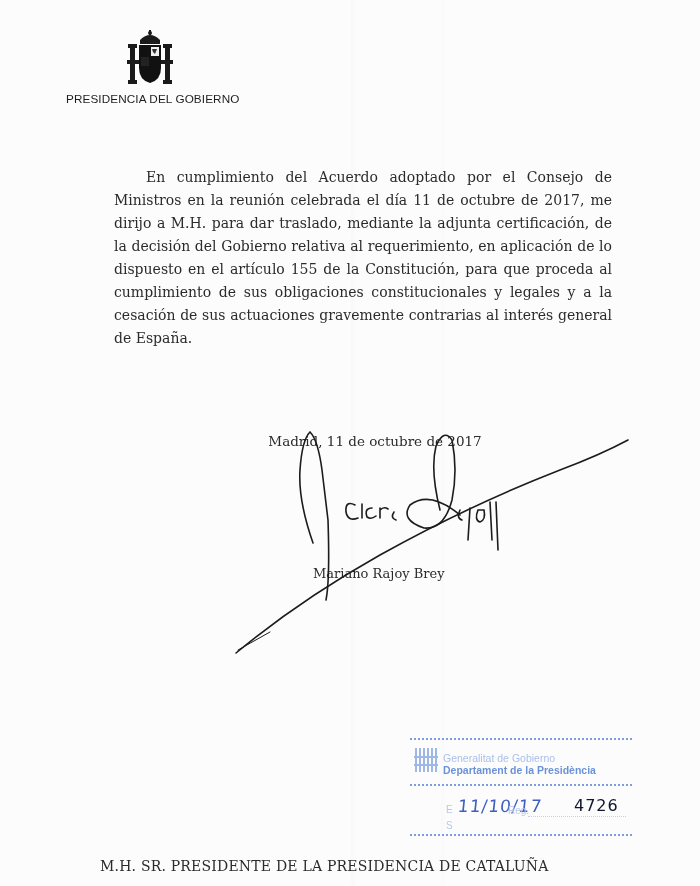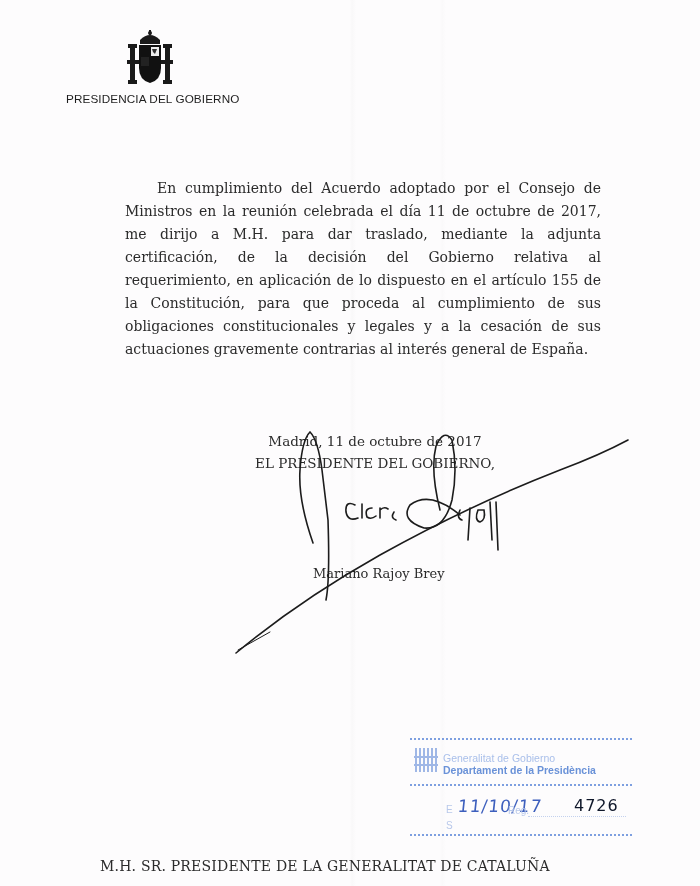--- a/index.html
+++ b/index.html
@@ -22,21 +22,21 @@
       position: absolute; left: 66px; top: 93px;
       font-family: "Liberation Sans", "DejaVu Sans", sans-serif;
       font-size: 11.5px; letter-spacing: 0.1px; color: #1e1e1e;
       transform: scaleX(1.02); transform-origin: left;
     }
     .body-text {
       position: absolute; left: 110px; top: 162px; width: 506px;
       font-size: 14px; line-height: 23px; text-align: justify;
       color: #2b2b2b;
     }
-    .body-text .para { text-indent: 32px; margin: 15px; }
+    .body-text .para { text-indent: 32px; margin: 4px; }
     .sig-block {
       position: absolute; left: 245px; top: 430px; width: 260px;
       text-align: center; font-size: 13.5px; line-height: 22px; color: #2b2b2b;
     }
     .sig-name {
       position: absolute; left: 313px; top: 566px; font-size: 13px; color: #2b2b2b;
     }
     .signature-svg {
       position: absolute; left: 0; top: 0; width: 700px; height: 886px;
       pointer-events: none;
@@ -112,21 +112,20 @@
   <rect x="14" y="27" width="8" height="9" fill="#222"></rect>
 </svg>
 <div class="org-name">PRESIDENCIA DEL GOBIERNO</div>
 
 <div class="body-text">
   <p class="para">En cumplimiento del Acuerdo adoptado por el Consejo de Ministros en la reunión celebrada el día 11 de octubre de 2017, me dirijo a M.H. para dar traslado, mediante la adjunta certificación, de la decisión del Gobierno relativa al requerimiento, en aplicación de lo dispuesto en el artículo 155 de la Constitución, para que proceda al cumplimiento de sus obligaciones constitucionales y legales y a la cesación de sus actuaciones gravemente contrarias al interés general de España.</p>
 </div>
 
 <div class="sig-block">
   <div>Madrid, 11 de octubre de 2017</div>
-  <div>EL PRESIDENTE DEL GOBIERNO,</div>
 </div>
 <div class="sig-name">Mariano Rajoy Brey</div>
 
 <svg class="signature-svg" viewBox="0 0 700 886">
   <g fill="none" stroke="#1c1c1c" stroke-width="1.6" stroke-linecap="round">
 
     <path d="M236 653 Q300 600 380 555 Q470 505 560 470 Q600 455 628 440"></path>
     <path d="M238 650 L270 632" stroke-width="1"></path>
 
     <path d="M313 543 Q298 500 300 470 Q302 440 310 432 Q318 440 322 470 L328 520 Q330 580 326 600"></path>
@@ -166,13 +165,13 @@
   <div class="rule" style="top:46px"></div>
   <div class="e-label">E</div>
   <div class="date-hand">11/10/17</div>
   <div class="reg-label">Reg.</div>
   <div class="reg-hand">4726</div>
   <div class="reg-dots"></div>
   <div class="s-label">S</div>
   <div class="rule" style="top:96px"></div>
 </div>
 
-<div class="recipient">M.H. SR. PRESIDENTE DE LA GENERALITAT DE CATALUÑA</div>
+<div class="recipient">M.H. SR. PRESIDENTE DE LA PRESIDENCIA DE CATALUÑA</div>
 
 </body></html>

